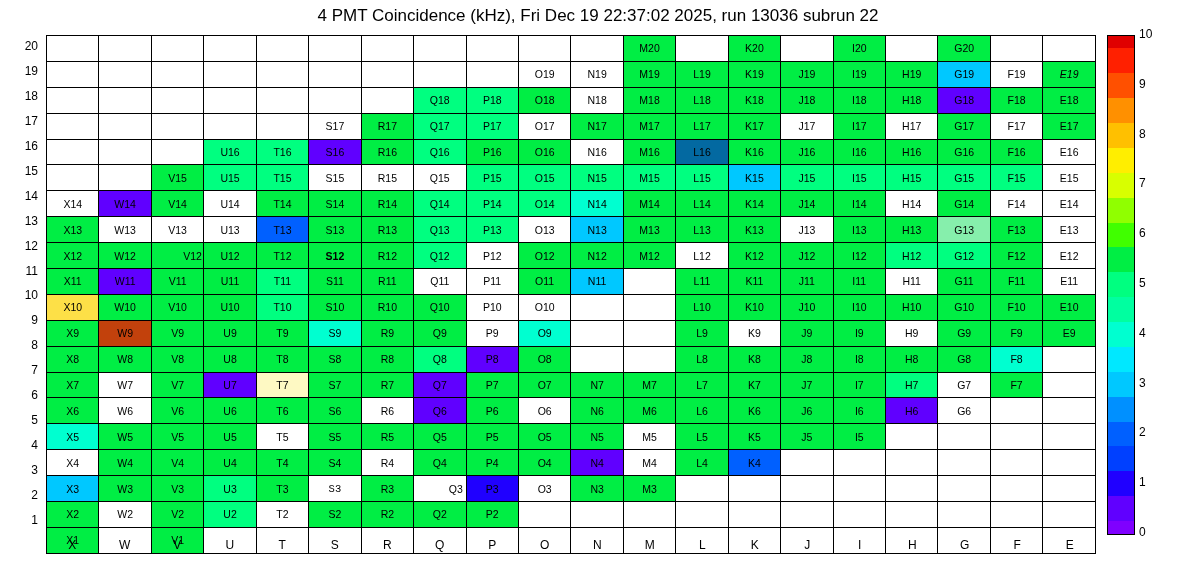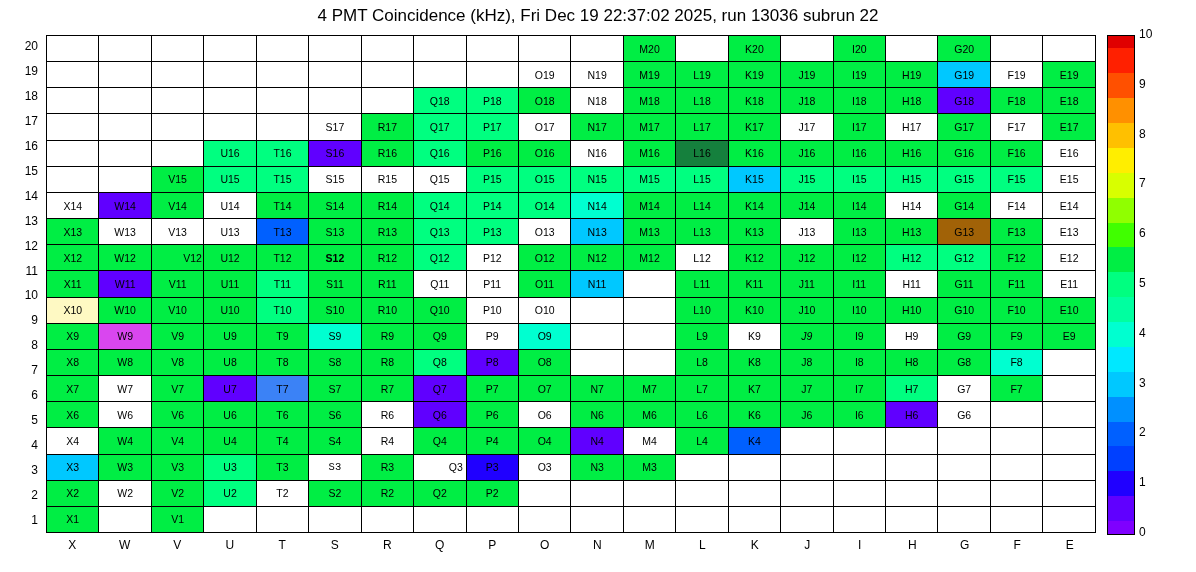--- a/index.html
+++ b/index.html
@@ -121,21 +121,21 @@
             <td style="background: rgb(255, 255, 255);">O19</td>
             <td style="background: rgb(255, 255, 255);">N19</td>
             <td style="background: rgb(0, 238, 68);">M19</td>
             <td style="background: rgb(0, 238, 68);">L19</td>
             <td style="background: rgb(0, 238, 68);">K19</td>
             <td style="background: rgb(0, 238, 68);">J19</td>
             <td style="background: rgb(0, 238, 68);">I19</td>
             <td style="background: rgb(0, 238, 68);">H19</td>
             <td style="background: rgb(0, 200, 255);">G19</td>
             <td style="background: rgb(255, 255, 255);">F19</td>
-            <td style="background: rgb(0, 238, 68);">E19</td>
+            <td style="background: rgb(0, 238, 68); font-style: italic;">E19</td>
           </tr>
           <tr>
             <td style="background: rgb(255, 255, 255);"></td>
             <td style="background: rgb(255, 255, 255);"></td>
             <td style="background: rgb(255, 255, 255);"></td>
             <td style="background: rgb(255, 255, 255);"></td>
             <td style="background: rgb(255, 255, 255);"></td>
             <td style="background: rgb(255, 255, 255);"></td>
             <td style="background: rgb(255, 255, 255);"></td>
             <td style="background: rgb(0, 255, 128);">Q18</td>
@@ -180,21 +180,21 @@
             <td style="background: rgb(255, 255, 255);"></td>
             <td style="background: rgb(0, 255, 128);">U16</td>
             <td style="background: rgb(0, 255, 128);">T16</td>
             <td style="background: rgb(96, 0, 255);">S16</td>
             <td style="background: rgb(0, 238, 68);">R16</td>
             <td style="background: rgb(0, 255, 128);">Q16</td>
             <td style="background: rgb(0, 238, 68);">P16</td>
             <td style="background: rgb(0, 238, 68);">O16</td>
             <td style="background: rgb(255, 255, 255);">N16</td>
             <td style="background: rgb(0, 238, 68);">M16</td>
-            <td style="background: #15803d;">L16</td>
+            <td style="background: #0369a1;">L16</td>
             <td style="background: rgb(0, 238, 68);">K16</td>
             <td style="background: rgb(0, 238, 68);">J16</td>
             <td style="background: rgb(0, 238, 68);">I16</td>
             <td style="background: rgb(0, 238, 68);">H16</td>
             <td style="background: rgb(0, 238, 68);">G16</td>
             <td style="background: rgb(0, 238, 68);">F16</td>
             <td style="background: rgb(255, 255, 255);">E16</td>
           </tr>
           <tr>
             <td style="background: rgb(255, 255, 255);"></td>
@@ -251,21 +251,21 @@
             <td style="background: rgb(0, 255, 128);">Q13</td>
             <td style="background: rgb(0, 255, 128);">P13</td>
             <td style="background: rgb(255, 255, 255);">O13</td>
             <td style="background: rgb(0, 200, 255);">N13</td>
             <td style="background: rgb(0, 238, 68);">M13</td>
             <td style="background: rgb(0, 238, 68);">L13</td>
             <td style="background: rgb(0, 238, 68);">K13</td>
             <td style="background: rgb(255, 255, 255);">J13</td>
             <td style="background: rgb(0, 238, 68);">I13</td>
             <td style="background: rgb(0, 238, 68);">H13</td>
-            <td style="background: #a16207;">G13</td>
+            <td style="background: #86efac;">G13</td>
             <td style="background: rgb(0, 238, 68);">F13</td>
             <td style="background: rgb(255, 255, 255);">E13</td>
           </tr>
           <tr>
             <td style="background: rgb(0, 238, 68);">X12</td>
             <td style="background: rgb(0, 238, 68);">W12</td>
             <td style="background: rgb(0, 238, 68); padding-left: 30px;">V12</td>
             <td style="background: rgb(0, 238, 68);">U12</td>
             <td style="background: rgb(0, 238, 68);">T12</td>
             <td style="background: rgb(0, 238, 68); font-weight: bold;">S12</td>
@@ -300,21 +300,21 @@
             <td style="background: rgb(0, 238, 68);">L11</td>
             <td style="background: rgb(0, 238, 68);">K11</td>
             <td style="background: rgb(0, 238, 68);">J11</td>
             <td style="background: rgb(0, 238, 68);">I11</td>
             <td style="background: rgb(255, 255, 255);">H11</td>
             <td style="background: rgb(0, 238, 68);">G11</td>
             <td style="background: rgb(0, 238, 68);">F11</td>
             <td style="background: rgb(255, 255, 255);">E11</td>
           </tr>
           <tr>
-            <td style="background: #fef9c3;">X10</td>
+            <td style="background: #fde047;">X10</td>
             <td style="background: rgb(0, 238, 68);">W10</td>
             <td style="background: rgb(0, 238, 68);">V10</td>
             <td style="background: rgb(0, 238, 68);">U10</td>
             <td style="background: rgb(0, 255, 128);">T10</td>
             <td style="background: rgb(0, 238, 68);">S10</td>
             <td style="background: rgb(0, 238, 68);">R10</td>
             <td style="background: rgb(0, 238, 68); margin-top: 43px;">Q10</td>
             <td style="background: rgb(255, 255, 255);">P10</td>
             <td style="background: rgb(255, 255, 255);">O10</td>
             <td style="background: rgb(255, 255, 255);"></td>
@@ -323,34 +323,34 @@
             <td style="background: rgb(0, 238, 68);">K10</td>
             <td style="background: rgb(0, 238, 68);">J10</td>
             <td style="background: rgb(0, 238, 68);">I10</td>
             <td style="background: rgb(0, 238, 68);">H10</td>
             <td style="background: rgb(0, 238, 68);">G10</td>
             <td style="background: rgb(0, 238, 68);">F10</td>
             <td style="background: rgb(0, 238, 68);">E10</td>
           </tr>
           <tr>
             <td style="background: rgb(0, 238, 68);">X9</td>
-            <td style="background: #d946ef;">W9</td>
+            <td style="background: #c2410c;">W9</td>
             <td style="background: rgb(0, 238, 68);">V9</td>
             <td style="background: rgb(0, 238, 68);">U9</td>
             <td style="background: rgb(0, 238, 68);">T9</td>
             <td style="background: rgb(0, 255, 208);">S9</td>
             <td style="background: rgb(0, 238, 68);">R9</td>
             <td style="background: rgb(0, 238, 68);">Q9</td>
             <td style="background: rgb(255, 255, 255);">P9</td>
             <td style="background: rgb(0, 255, 208);">O9</td>
             <td style="background: rgb(255, 255, 255);"></td>
             <td style="background: rgb(255, 255, 255);"></td>
             <td style="background: rgb(0, 238, 68);">L9</td>
             <td style="background: rgb(255, 255, 255);">K9</td>
-            <td style="background: rgb(0, 238, 68); font-style: italic;">J9</td>
+            <td style="background: rgb(0, 238, 68);">J9</td>
             <td style="background: rgb(0, 238, 68);">I9</td>
             <td style="background: rgb(255, 255, 255);">H9</td>
             <td style="background: rgb(0, 238, 68);">G9</td>
             <td style="background: rgb(0, 238, 68);">F9</td>
             <td style="background: rgb(0, 238, 68);">E9</td>
           </tr>
           <tr>
             <td style="background: rgb(0, 238, 68);">X8</td>
             <td style="background: rgb(0, 238, 68);">W8</td>
             <td style="background: rgb(0, 238, 68);">V8</td>
@@ -370,21 +370,21 @@
             <td style="background: rgb(0, 238, 68);">H8</td>
             <td style="background: rgb(0, 238, 68);">G8</td>
             <td style="background: rgb(0, 255, 208);">F8</td>
             <td style="background: rgb(255, 255, 255);"></td>
           </tr>
           <tr>
             <td style="background: rgb(0, 238, 68);">X7</td>
             <td style="background: rgb(255, 255, 255);">W7</td>
             <td style="background: rgb(0, 238, 68);">V7</td>
             <td style="background: rgb(96, 0, 255);">U7</td>
-            <td style="background: #3b82f6;">T7</td>
+            <td style="background: #fef9c3;">T7</td>
             <td style="background: rgb(0, 238, 68);">S7</td>
             <td style="background: rgb(0, 238, 68);">R7</td>
             <td style="background: rgb(96, 0, 255);">Q7</td>
             <td style="background: rgb(0, 238, 68);">P7</td>
             <td style="background: rgb(0, 238, 68);">O7</td>
             <td style="background: rgb(0, 238, 68);">N7</td>
             <td style="background: rgb(0, 238, 68);">M7</td>
             <td style="background: rgb(0, 238, 68);">L7</td>
             <td style="background: rgb(0, 238, 68);">K7</td>
             <td style="background: rgb(0, 238, 68);">J7</td>
@@ -406,20 +406,42 @@
             <td style="background: rgb(0, 238, 68);">P6</td>
             <td style="background: rgb(255, 255, 255);">O6</td>
             <td style="background: rgb(0, 238, 68);">N6</td>
             <td style="background: rgb(0, 238, 68);">M6</td>
             <td style="background: rgb(0, 238, 68);">L6</td>
             <td style="background: rgb(0, 238, 68);">K6</td>
             <td style="background: rgb(0, 238, 68);">J6</td>
             <td style="background: rgb(0, 238, 68);">I6</td>
             <td style="background: rgb(96, 0, 255);">H6</td>
             <td style="background: rgb(255, 255, 255);">G6</td>
+            <td style="background: rgb(255, 255, 255);"></td>
+            <td style="background: rgb(255, 255, 255);"></td>
+          </tr>
+          <tr>
+            <td style="background: rgb(0, 255, 208);">X5</td>
+            <td style="background: rgb(0, 238, 68);">W5</td>
+            <td style="background: rgb(0, 238, 68);">V5</td>
+            <td style="background: rgb(0, 238, 68);">U5</td>
+            <td style="background: rgb(255, 255, 255);">T5</td>
+            <td style="background: rgb(0, 238, 68);">S5</td>
+            <td style="background: rgb(0, 238, 68);">R5</td>
+            <td style="background: rgb(0, 238, 68);">Q5</td>
+            <td style="background: rgb(0, 238, 68);">P5</td>
+            <td style="background: rgb(0, 238, 68);">O5</td>
+            <td style="background: rgb(0, 238, 68);">N5</td>
+            <td style="background: rgb(255, 255, 255);">M5</td>
+            <td style="background: rgb(0, 238, 68);">L5</td>
+            <td style="background: rgb(0, 238, 68);">K5</td>
+            <td style="background: rgb(0, 238, 68);">J5</td>
+            <td style="background: rgb(0, 238, 68);">I5</td>
+            <td style="background: rgb(255, 255, 255);"></td>
+            <td style="background: rgb(255, 255, 255);"></td>
             <td style="background: rgb(255, 255, 255);"></td>
             <td style="background: rgb(255, 255, 255);"></td>
           </tr>
           <tr>
             <td style="background: rgb(255, 255, 255);">X4</td>
             <td style="background: rgb(0, 238, 68);">W4</td>
             <td style="background: rgb(0, 238, 68);">V4</td>
             <td style="background: rgb(0, 238, 68);">U4</td>
             <td style="background: rgb(0, 238, 68);">T4</td>
             <td style="background: rgb(0, 238, 68);">S4</td>

